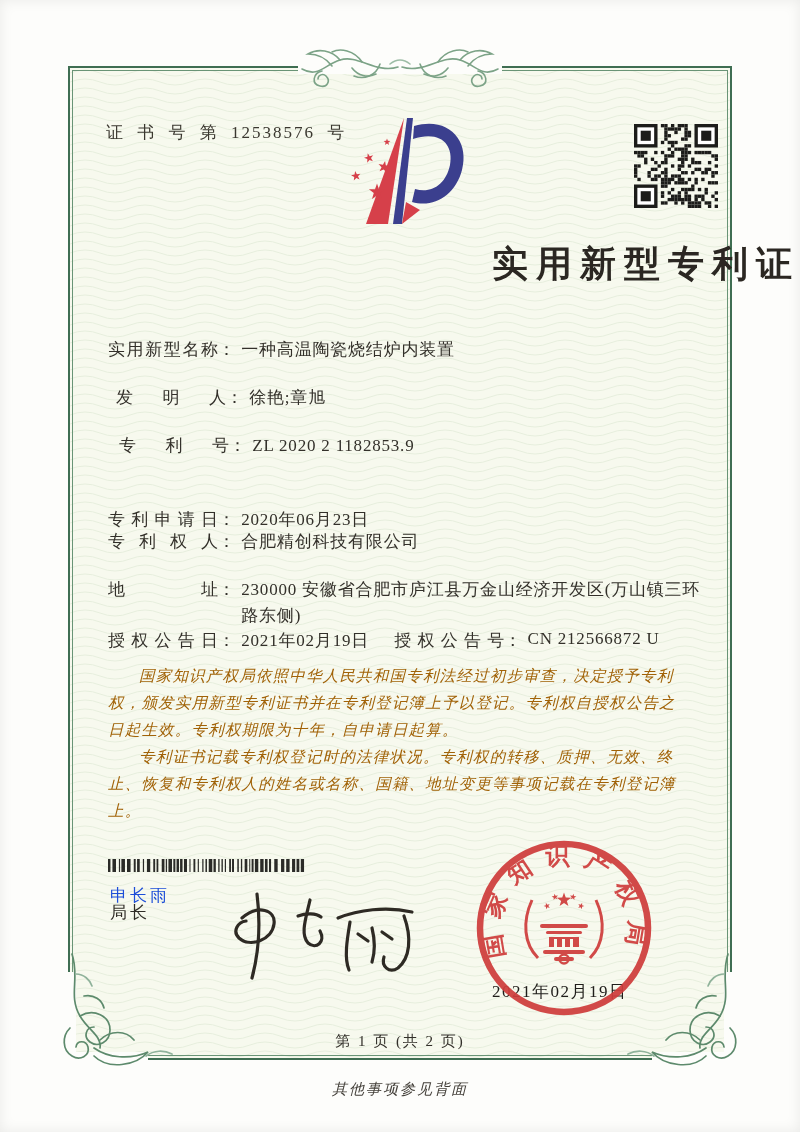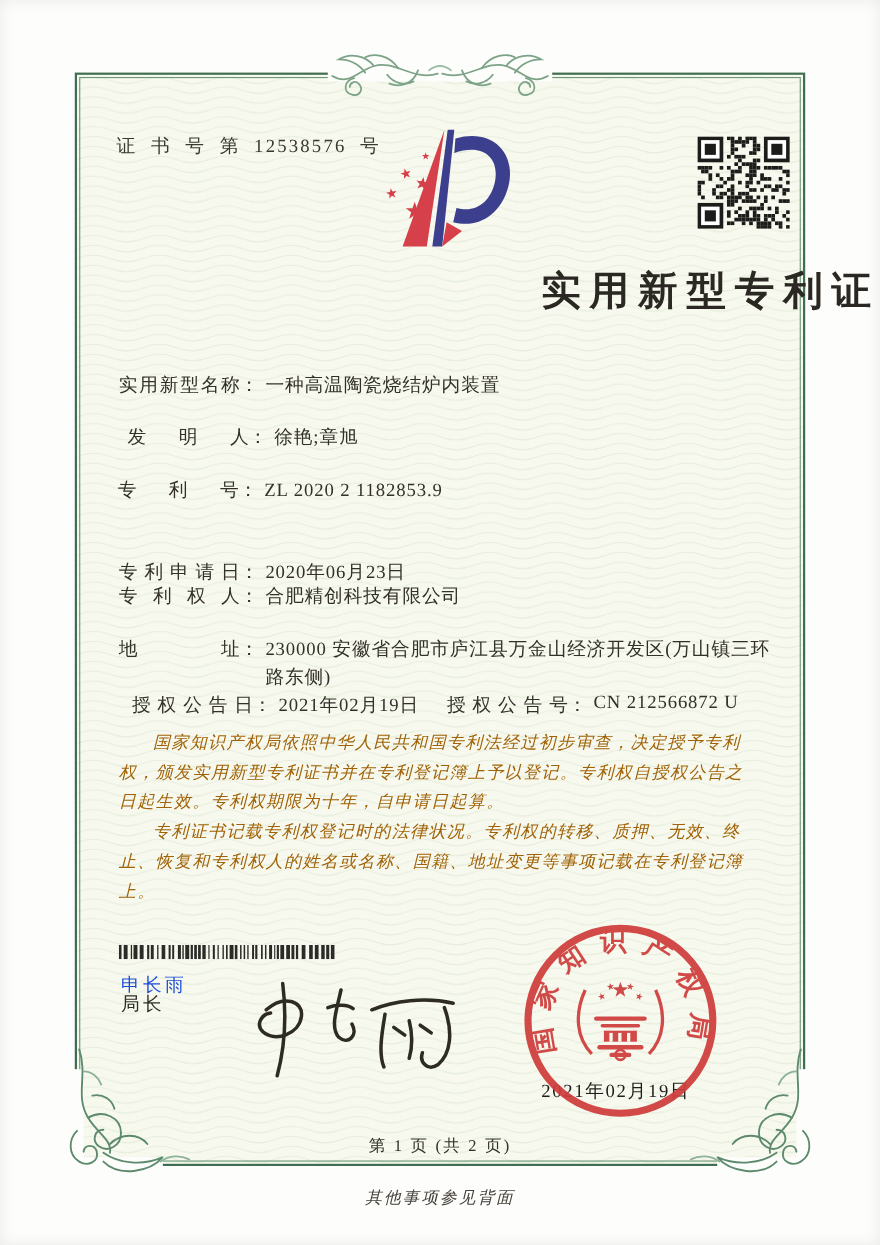--- a/index.html
+++ b/index.html
@@ -34,21 +34,21 @@
   .title{
     position:absolute;left:0;top:240px;width:800px;text-align:right;
     font-size:36px;font-weight:700;letter-spacing:8px;color:#2b2722;padding-left:44px;
   }
   .f-row{position:absolute;left:0;font-size:17px;line-height:25px;white-space:nowrap;}
   .f-row.wrap{white-space:normal;}
   .f-label{display:inline-block;width:110px;text-align:justify;text-align-last:justify;vertical-align:top;color:#33302a;}
   .f-colon{display:inline-block;vertical-align:top;margin:0 2px 0 0;}
   .f-value{display:inline-block;vertical-align:top;letter-spacing:.8px;color:#33302a;}
   .f-value.addr{width:474px;line-height:26px;}
-  .grant-row{position:absolute;left:108px;top:629px;font-size:17px;white-space:nowrap;margin-left:12px;}
+  .grant-row{position:absolute;left:108px;top:629px;font-size:17px;white-space:nowrap;}
   .grant-pair1{display:inline-block;width:282px;}
   .grant-pair2{display:inline-block;}
   .g-label{display:inline-block;width:110px;text-align:justify;text-align-last:justify;}
 
   .body-text{
     position:absolute;left:108px;top:662px;width:584px;
     font-size:15.5px;line-height:27px;letter-spacing:1.2px;
     font-style:italic;color:#a16207;
   }
   .body-text p{margin:0;text-indent:2em;}
@@ -362,21 +362,21 @@
   <div class="title">实用新型专利证书</div>
 
   <div class="f-row" style="top:337px;left:108px;">
     <span class="f-label">实用新型名称</span><span class="f-colon">：</span>
     <span class="f-value">一种高温陶瓷烧结炉内装置</span>
   </div>
   <div class="f-row" style="top:385px;left:116px;">
     <span class="f-label">发明人</span><span class="f-colon">：</span>
     <span class="f-value">徐艳;章旭</span>
   </div>
-  <div class="f-row" style="top:433px;left:107px;font-family:Liberation Serif, serif;">
+  <div class="f-row" style="top:433px;left:119px;font-family:Liberation Serif, serif;">
     <span class="f-label">专利号</span><span class="f-colon">：</span>
     <span class="f-value">ZL 2020 2 1182853.9</span>
   </div>
   <div class="f-row" style="top:481px;left:108px;margin-top:26px;">
     <span class="f-label">专利申请日</span><span class="f-colon">：</span>
     <span class="f-value">2020年06月23日</span>
   </div>
   <div class="f-row" style="top:529px;left:108px;">
     <span class="f-label">专利权人</span><span class="f-colon">：</span>
     <span class="f-value">合肥精创科技有限公司</span>

